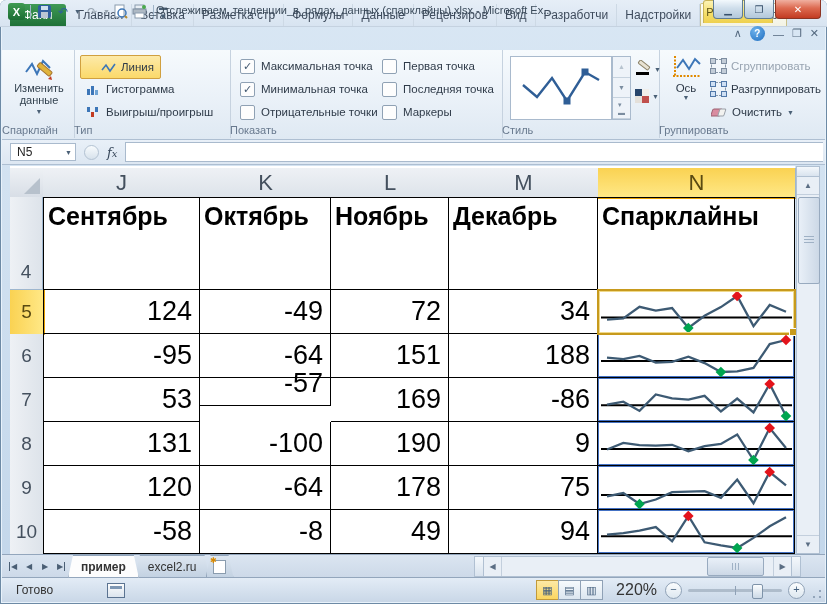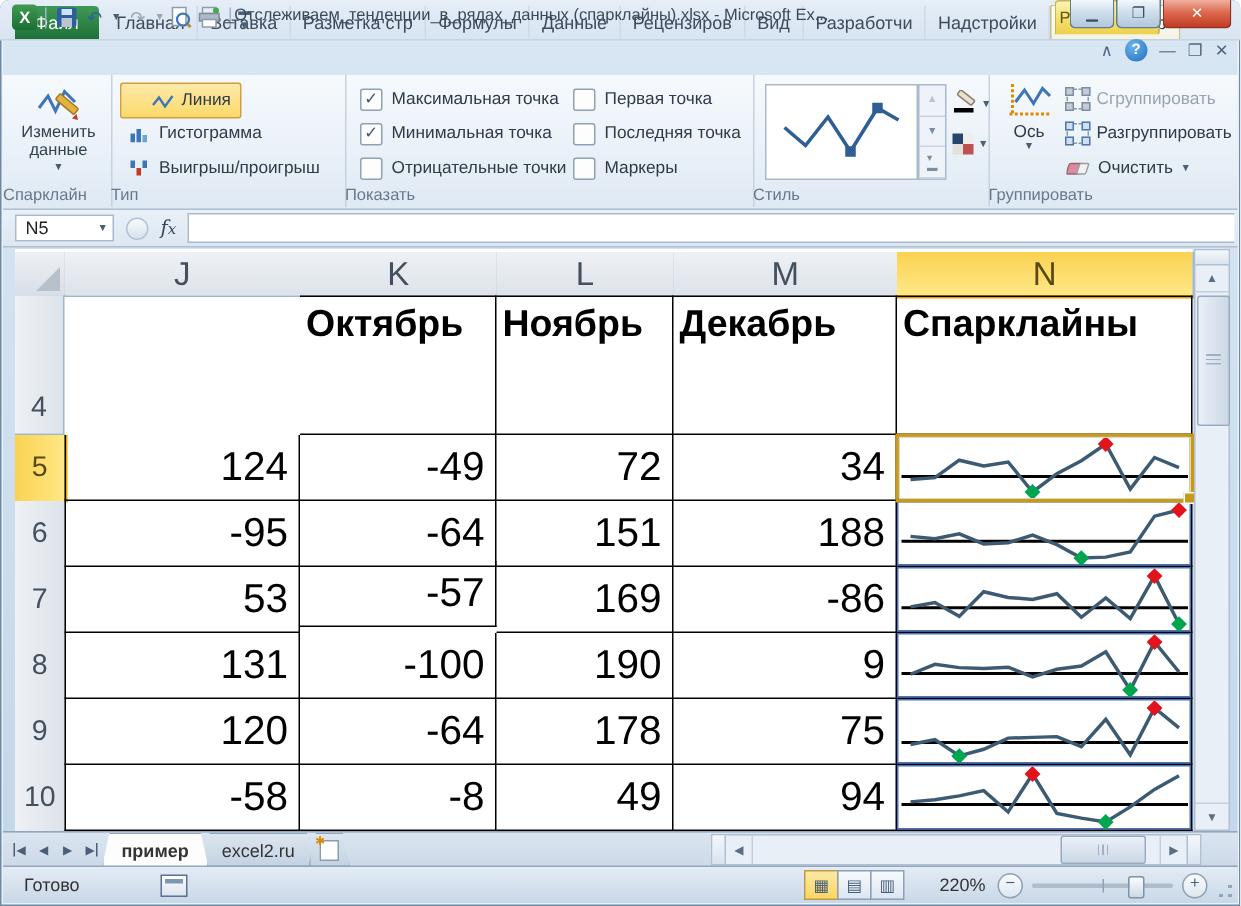--- a/index.html
+++ b/index.html
@@ -140,21 +140,21 @@
   
   #statusbar{left:2px;top:577px;width:823px;height:24px;background:linear-gradient(#e3ecf6,#c9d7e7);
              border-top:1px solid #93a6bc;display:flex;align-items:center;font-size:12px;color:#333;gap:40px;}
   .macroico{width:16px;height:13px;border:1px solid #5b7global;border:1px solid #5b7391;margin-left:14px;
             background:linear-gradient(#fdfdfd,#dbe4ee);position:relative;}
   .macroico:after{content:'';position:absolute;left:2px;top:2px;right:2px;height:3px;background:#7e97b4;}
   .viewbtns{position:absolute;right:222px;display:flex;}
   .vbtn{width:21px;height:18px;border:1px solid #8fa1b6;margin-left:-1px;background:linear-gradient(#f6fafd,#dce6f0);
         display:flex;align-items:center;justify-content:center;font-size:11px;color:#45607e;}
   .vbtn.sel{background:linear-gradient(#fde9a6,#fbd660);border-color:#c29a3a;}
-  .zoomlbl{position:absolute;right:168px;font-size:12px;color:#333;}
+  .zoomlbl{position:absolute;right:168px;font-size:16px;color:#333;}
   .zctl{position:absolute;right:20px;display:flex;align-items:center;width:140px;}
   .zbtn{width:15px;height:15px;border-radius:50%;border:1px solid #8fa1b6;background:linear-gradient(#fbfdfe,#dde7f0);
         color:#44607e;font-size:11px;line-height:13px;text-align:center;}
   .ztrack{flex:1;height:3px;background:#aebccb;margin:0 6px;position:relative;border-radius:2px;}
   .ztick{position:absolute;left:50%;top:-3px;width:1px;height:9px;background:#8fa1b6;}
   .zthumb{position:absolute;left:68%;top:-5px;width:9px;height:13px;background:linear-gradient(#fbfdfe,#ccd9e6);
           border:1px solid #7e93a9;border-radius:2px;}
   .grip{position:absolute;right:3px;bottom:3px;width:10px;height:10px;
         background:radial-gradient(circle 1.3px at 8px 2px,#93a5ba 95%,transparent),
                    radial-gradient(circle 1.3px at 8px 8px,#93a5ba 95%,transparent),
@@ -389,20 +389,21 @@
     <div class="colhdr sel" style="left:588px;width:197px;">N</div>
 
     <div class="rowhdr" style="top:31px;height:93px;align-items:flex-end;padding-bottom:6px;box-sizing:border-box;">4</div>
     <div class="rowhdr sel" style="top:124px;height:44px;">5</div>
     <div class="rowhdr" style="top:168px;height:44px;">6</div>
     <div class="rowhdr" style="top:212px;height:44px;">7</div>
     <div class="rowhdr" style="top:256px;height:44px;">8</div>
     <div class="rowhdr" style="top:300px;height:44px;">9</div>
     <div class="rowhdr" style="top:344px;height:44px;">10</div>
 
+    <div class="cell hcell" style="left:33px;top:31px;width:157px;height:93px;border-left:1px solid #000;border-top:1px solid #000;">Сентябрь</div>
     <div class="cell hcell" style="left:190px;top:31px;width:131px;height:93px;border-top:1px solid #000;">Октябрь</div>
     <div class="cell hcell" style="left:321px;top:31px;width:118px;height:93px;border-top:1px solid #000;">Ноябрь</div>
     <div class="cell hcell" style="left:439px;top:31px;width:149px;height:93px;border-top:1px solid #000;">Декабрь</div>
     <div class="cell hcell" style="left:588px;top:31px;width:197px;height:93px;border-top:1px solid #000;">Спарклайны</div>
 
     <div id="rows">
         <div class="cell" style="left: 33px; top: 124px; width: 157px; height: 44px; border-left: 1px solid rgb(0, 0, 0);">124</div>
         <div class="cell" style="left: 190px; top: 124px; width: 131px; height: 44px;">-49</div>
         <div class="cell" style="left: 321px; top: 124px; width: 118px; height: 44px;">72</div>
         <div class="cell" style="left: 439px; top: 124px; width: 149px; height: 44px;">34</div>
@@ -420,21 +421,21 @@
         <div class="cell" style="left: 439px; top: 168px; width: 149px; height: 44px;">188</div>
         <div class="cell scell" style="left: 588px; top: 168px; width: 197px; height: 44px;">
           <svg width="195" height="42">
             <line x1="2" x2="193" y1="25.9" y2="25.9" stroke="#000000" stroke-width="2"></line>
             <polyline points="8.0,22.6 24.3,24.2 40.5,20.9 56.8,27.6 73.1,26.8 89.4,21.7 105.6,28.1 121.9,37.0 138.2,36.4 154.5,33.0 170.7,9.1 187.0,5.0" fill="none" stroke="#3d5a73" stroke-width="2.3"></polyline>
             <rect x="183.3" y="1.3" width="7.5" height="7.5" fill="#e3131b" transform="rotate(45 187.0 5.0)"></rect>
             <rect x="118.2" y="33.3" width="7.5" height="7.5" fill="#00a550" transform="rotate(45 121.9 37.0)"></rect>
           </svg>
         </div>
         <div class="cell" style="left: 33px; top: 212px; width: 157px; height: 44px; border-left: 1px solid rgb(0, 0, 0);">53</div>
-        <div class="cell" style="left: 190px; top: 208px; width: 131px; height: 44px;">-57</div>
+        <div class="cell" style="left: 190px; top: 196px; width: 131px; height: 44px;">-57</div>
         <div class="cell" style="left: 321px; top: 212px; width: 118px; height: 44px;">169</div>
         <div class="cell" style="left: 439px; top: 212px; width: 149px; height: 44px;">-86</div>
         <div class="cell scell" style="left: 588px; top: 212px; width: 197px; height: 44px;">
           <svg width="195" height="42">
             <line x1="2" x2="193" y1="26.2" y2="26.2" stroke="#000000" stroke-width="2"></line>
             <polyline points="8.0,25.6 24.3,22.7 40.5,31.9 56.8,15.5 73.1,19.3 89.4,20.6 105.6,16.8 121.9,32.5 138.2,19.6 154.5,33.4 170.7,5.0 187.0,37.0" fill="none" stroke="#3d5a73" stroke-width="2.3"></polyline>
             <rect x="167.0" y="1.3" width="7.5" height="7.5" fill="#e3131b" transform="rotate(45 170.7 5.0)"></rect>
             <rect x="183.3" y="33.3" width="7.5" height="7.5" fill="#00a550" transform="rotate(45 187.0 37.0)"></rect>
           </svg>
         </div>

